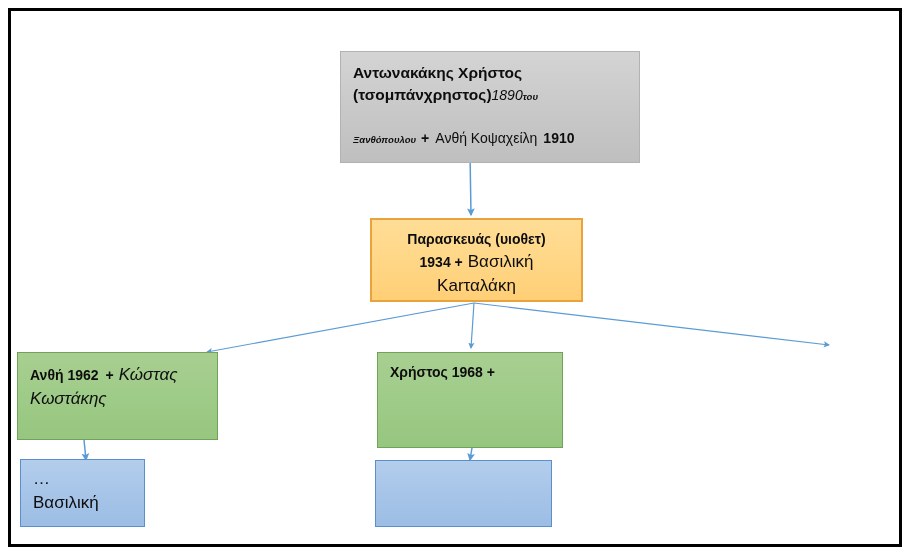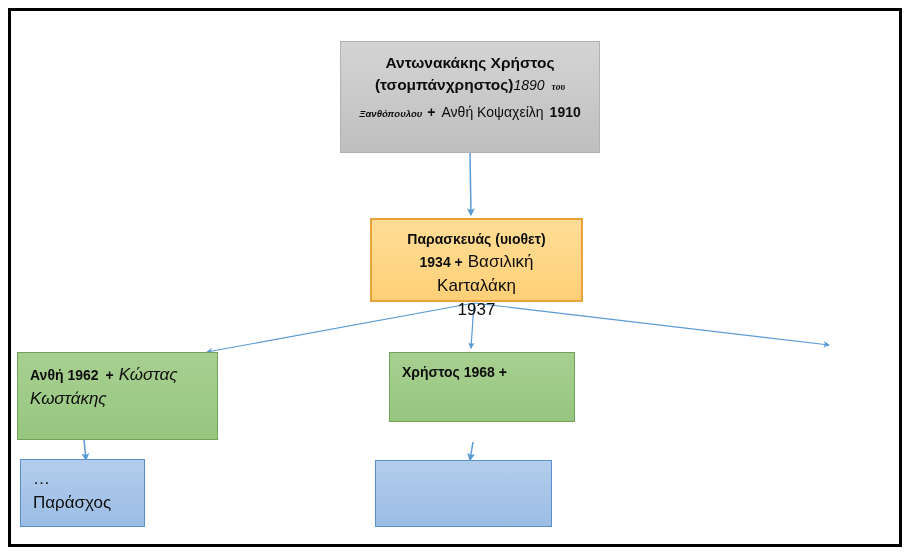--- a/index.html
+++ b/index.html
@@ -100,44 +100,43 @@
 
     <line x1="474" y1="303" x2="471" y2="348" stroke="#5b9bd5" stroke-width="1.2" marker-end="url(#arrowhead)"></line>
 
     <line x1="474" y1="303" x2="829" y2="345" stroke="#5b9bd5" stroke-width="1.2" marker-end="url(#arrowhead)"></line>
 
     <line x1="84" y1="440" x2="86" y2="460" stroke="#5b9bd5" stroke-width="1.5" marker-end="url(#arrowhead)"></line>
 
     <line x1="473" y1="442" x2="470" y2="460" stroke="#5b9bd5" stroke-width="1.5" marker-end="url(#arrowhead)"></line>
   </svg>
 
-  <div class="node node-grey" style="left:340px; top:41px; width:260px; height:112px;text-align:center;">
+  <div class="node node-grey" style="left:340px; top:51px; width:300px; height:112px;">
     <span class="ln fs-lg t-bold">Αντωνακάκης  Χρήστος</span>
-    <span class="ln"><span class="fs-lg t-bold">(τσομπάνχρηστος)</span><span class="fs-md t-norm" style="margin-left:0;font-style:italic;">1890</span><span class="fs-xxs t-bi" style="margin-left:7px;font-family:Liberation Serif, serif;">του</span></span>
-    <span class="ln" style="margin-top:4px;"><span class="fs-xxs t-bi">Ξανθόπουλου</span><span class="fs-md t-bold" style="margin-left:5px;">+</span><span class="fs-md t-norm" style="margin-left:6px;">Ανθή Κοψαχείλη</span><span class="fs-md t-bold" style="margin-left:6px;">1910</span></span>
+    <span class="ln"><span class="fs-lg t-bold">(τσομπάνχρηστος)</span><span class="fs-md t-norm" style="margin-left:0;font-style:italic;">1890</span><span class="fs-xxs t-bi" style="margin-left:0;">του</span></span>
+    <span class="ln" style="margin-top:20px;"><span class="fs-xxs t-bi">Ξανθόπουλου</span><span class="fs-md t-bold" style="margin-left:5px;">+</span><span class="fs-md t-norm" style="margin-left:6px;">Ανθή Κοψαχείλη</span><span class="fs-md t-bold" style="margin-left:6px;">1910</span></span>
   </div>
 
   <div class="node node-orange" style="left:370px; top:218px; width:213px; height:84px;text-align:center;">
     <span class="ln fs-md t-bold">Παρασκευάς (υιοθετ)</span>
     <span class="ln"><span class="fs-md t-bold">1934 +</span><span class="fs-sm t-norm" style="margin-left:5px;">Βασιλική Κarταλάκη</span></span>
-    <span class="ln fs-sm t-norm">1937</span>
   </div>
 
   <div class="node node-green" style="left:17px; top:352px; width:201px; height:88px;">
     <span class="ln"><span class="fs-md t-bold">Ανθή 1962</span><span class="fs-md t-bold" style="margin-left:7px;">+</span><span class="fs-sm t-ital" style="margin-left:5px;">Κώστας</span></span>
     <span class="ln fs-sm t-ital">Κωστάκης</span>
   </div>
 
-  <div class="node node-green" style="left:389px; top:352px; width:186px; height:70px;">
+  <div class="node node-green" style="left:377px; top:352px; width:186px; height:96px;">
     <span class="ln fs-md t-bold">Χρήστος 1968 +</span>
   </div>
 
 
   <div class="node node-blue" style="left:20px; top:459px; width:125px; height:68px; padding-top:7px;">
     <span class="ln fs-sm t-norm">…</span>
-    <span class="ln fs-sm t-norm">Παράσχος</span>
+    <span class="ln fs-sm t-norm">Βασιλική</span>
   </div>
 
   <div class="node node-blue" style="left:375px; top:460px; width:177px; height:67px;">
     <span class="ln fs-sm t-norm"></span>
   </div>
 
 </div>
 
 </body></html>

